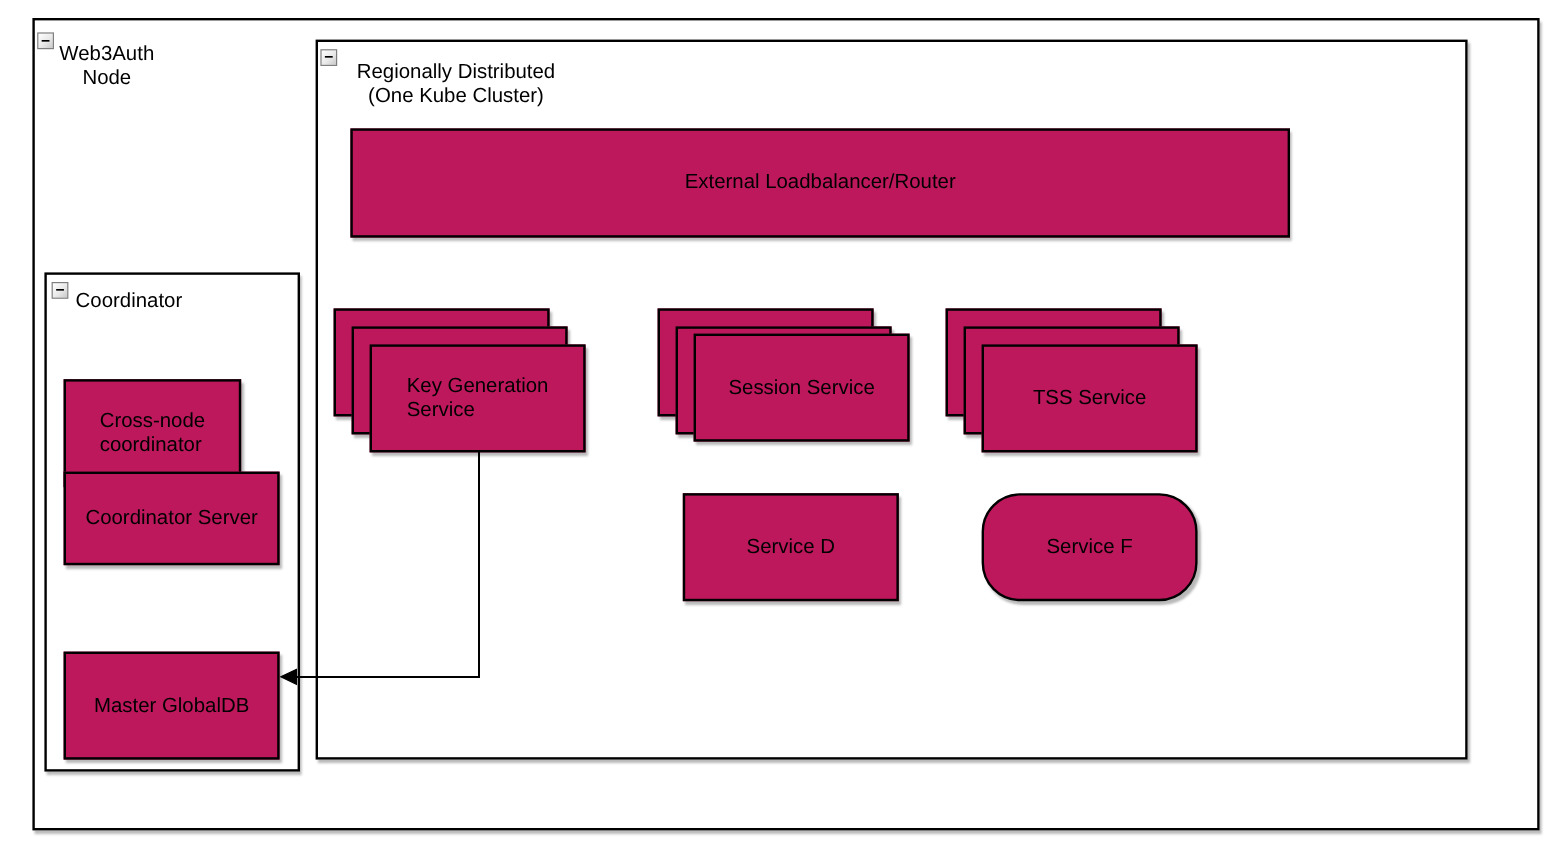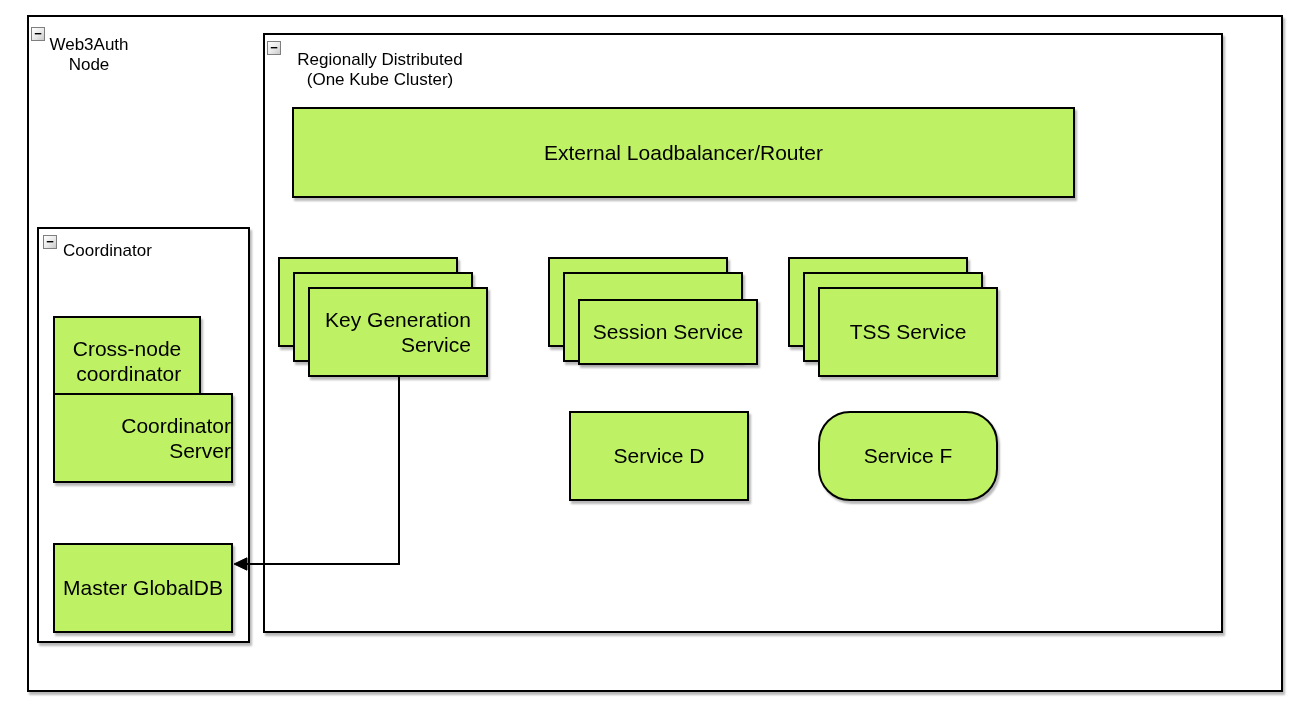--- a/index.html
+++ b/index.html
@@ -5,24 +5,24 @@
   * { margin:0; padding:0; box-sizing:border-box; }
   html, body { width:1302px; height:708px; background:#ffffff; overflow:hidden; }
   body { font-family:"Liberation Sans", sans-serif; color:#000; }
   .canvas { position:relative; width:1302px; height:708px; background:#fff; }
 
   .ctr {
     position:absolute; background:#fff; border:2px solid #000;
     box-shadow: 2px 3px 2px rgba(0,0,0,0.28);
   }
   .box {
-    position:absolute; background:#bef264; border:2px solid #000;
+    position:absolute; background:#be185d; border:2px solid #000;
     box-shadow: 2px 3px 2px rgba(0,0,0,0.28);
     display:flex; align-items:center; justify-content:center;
-    text-align:right; font-size:21px; line-height:1.2; white-space:pre-line;
+    text-align:left; font-size:17px; line-height:1.2; white-space:pre-line;
   }
   .ctr-label {
     position:absolute; font-size:17px; line-height:1.2; white-space:pre-line;
   }
   .collapse {
     position:absolute; width:14px; height:14px;
     border:1px solid #7f7f7f;
     background:linear-gradient(135deg, #ffffff 0%, #e9e9e9 55%, #c9c9c9 100%);
     display:flex; align-items:center; justify-content:center;
     font-size:13px; font-weight:700; line-height:10px; color:#000;
@@ -41,40 +41,40 @@
     <div class="ctr-label" style="left:10px; top:18px; width:100px; text-align:center;">Web3Auth
 Node</div>
 
     <div class="ctr" style="left:8px; top:210px; width:213px; height:416px;">
       <div class="collapse" style="left:4px; top:6px;">−</div>
       <div class="ctr-label" style="left:24px; top:12px;">Coordinator</div>
 
       <div class="box" style="left:14px; top:59px; width:148px; height:90px;margin-top:28px;">Cross-node
 coordinator</div>
 
-      <div class="box" style="left:14px; top:164px; width:180px; height:90px;">Coordinator Server</div>
+      <div class="box" style="left:14px; top:164px; width:180px; height:78px;">Coordinator Server</div>
 
       <div class="box" style="left:14px; top:314px; width:180px; height:90px;">Master GlobalDB</div>
     </div>
 
     <div class="ctr" style="left:234px; top:16px; width:960px; height:600px;">
       <div class="collapse" style="left:2px; top:6px;">−</div>
       <div class="ctr-label" style="left:20px; top:15px; width:190px; text-align:center;">Regionally Distributed
 (One Kube Cluster)</div>
 
       <div class="box" style="left:27px; top:72px; width:783px; height:91px;">External Loadbalancer/Router</div>
 
       <div class="box" style="left:13px; top:222px; width:180px; height:90px;"></div>
       <div class="box" style="left:28px; top:237px; width:180px; height:90px;"></div>
       <div class="box" style="left:43px; top:252px; width:180px; height:90px;">Key Generation
 Service</div>
 
       <div class="box" style="left:283px; top:222px; width:180px; height:90px;"></div>
       <div class="box" style="left:298px; top:237px; width:180px; height:90px;"></div>
-      <div class="box" style="left:313px; top:264px; width:180px; height:66px;">Session Service</div>
+      <div class="box" style="left:313px; top:243px; width:180px; height:90px;">Session Service</div>
 
       <div class="box" style="left:523px; top:222px; width:180px; height:90px;"></div>
       <div class="box" style="left:538px; top:237px; width:180px; height:90px;"></div>
       <div class="box" style="left:553px; top:252px; width:180px; height:90px;">TSS Service</div>
 
       <div class="box" style="left:304px; top:376px; width:180px; height:90px;">Service D</div>
 
       <div class="box" style="left:553px; top:376px; width:180px; height:90px;border-radius:32px;">Service F</div>
     </div>
   </div>

